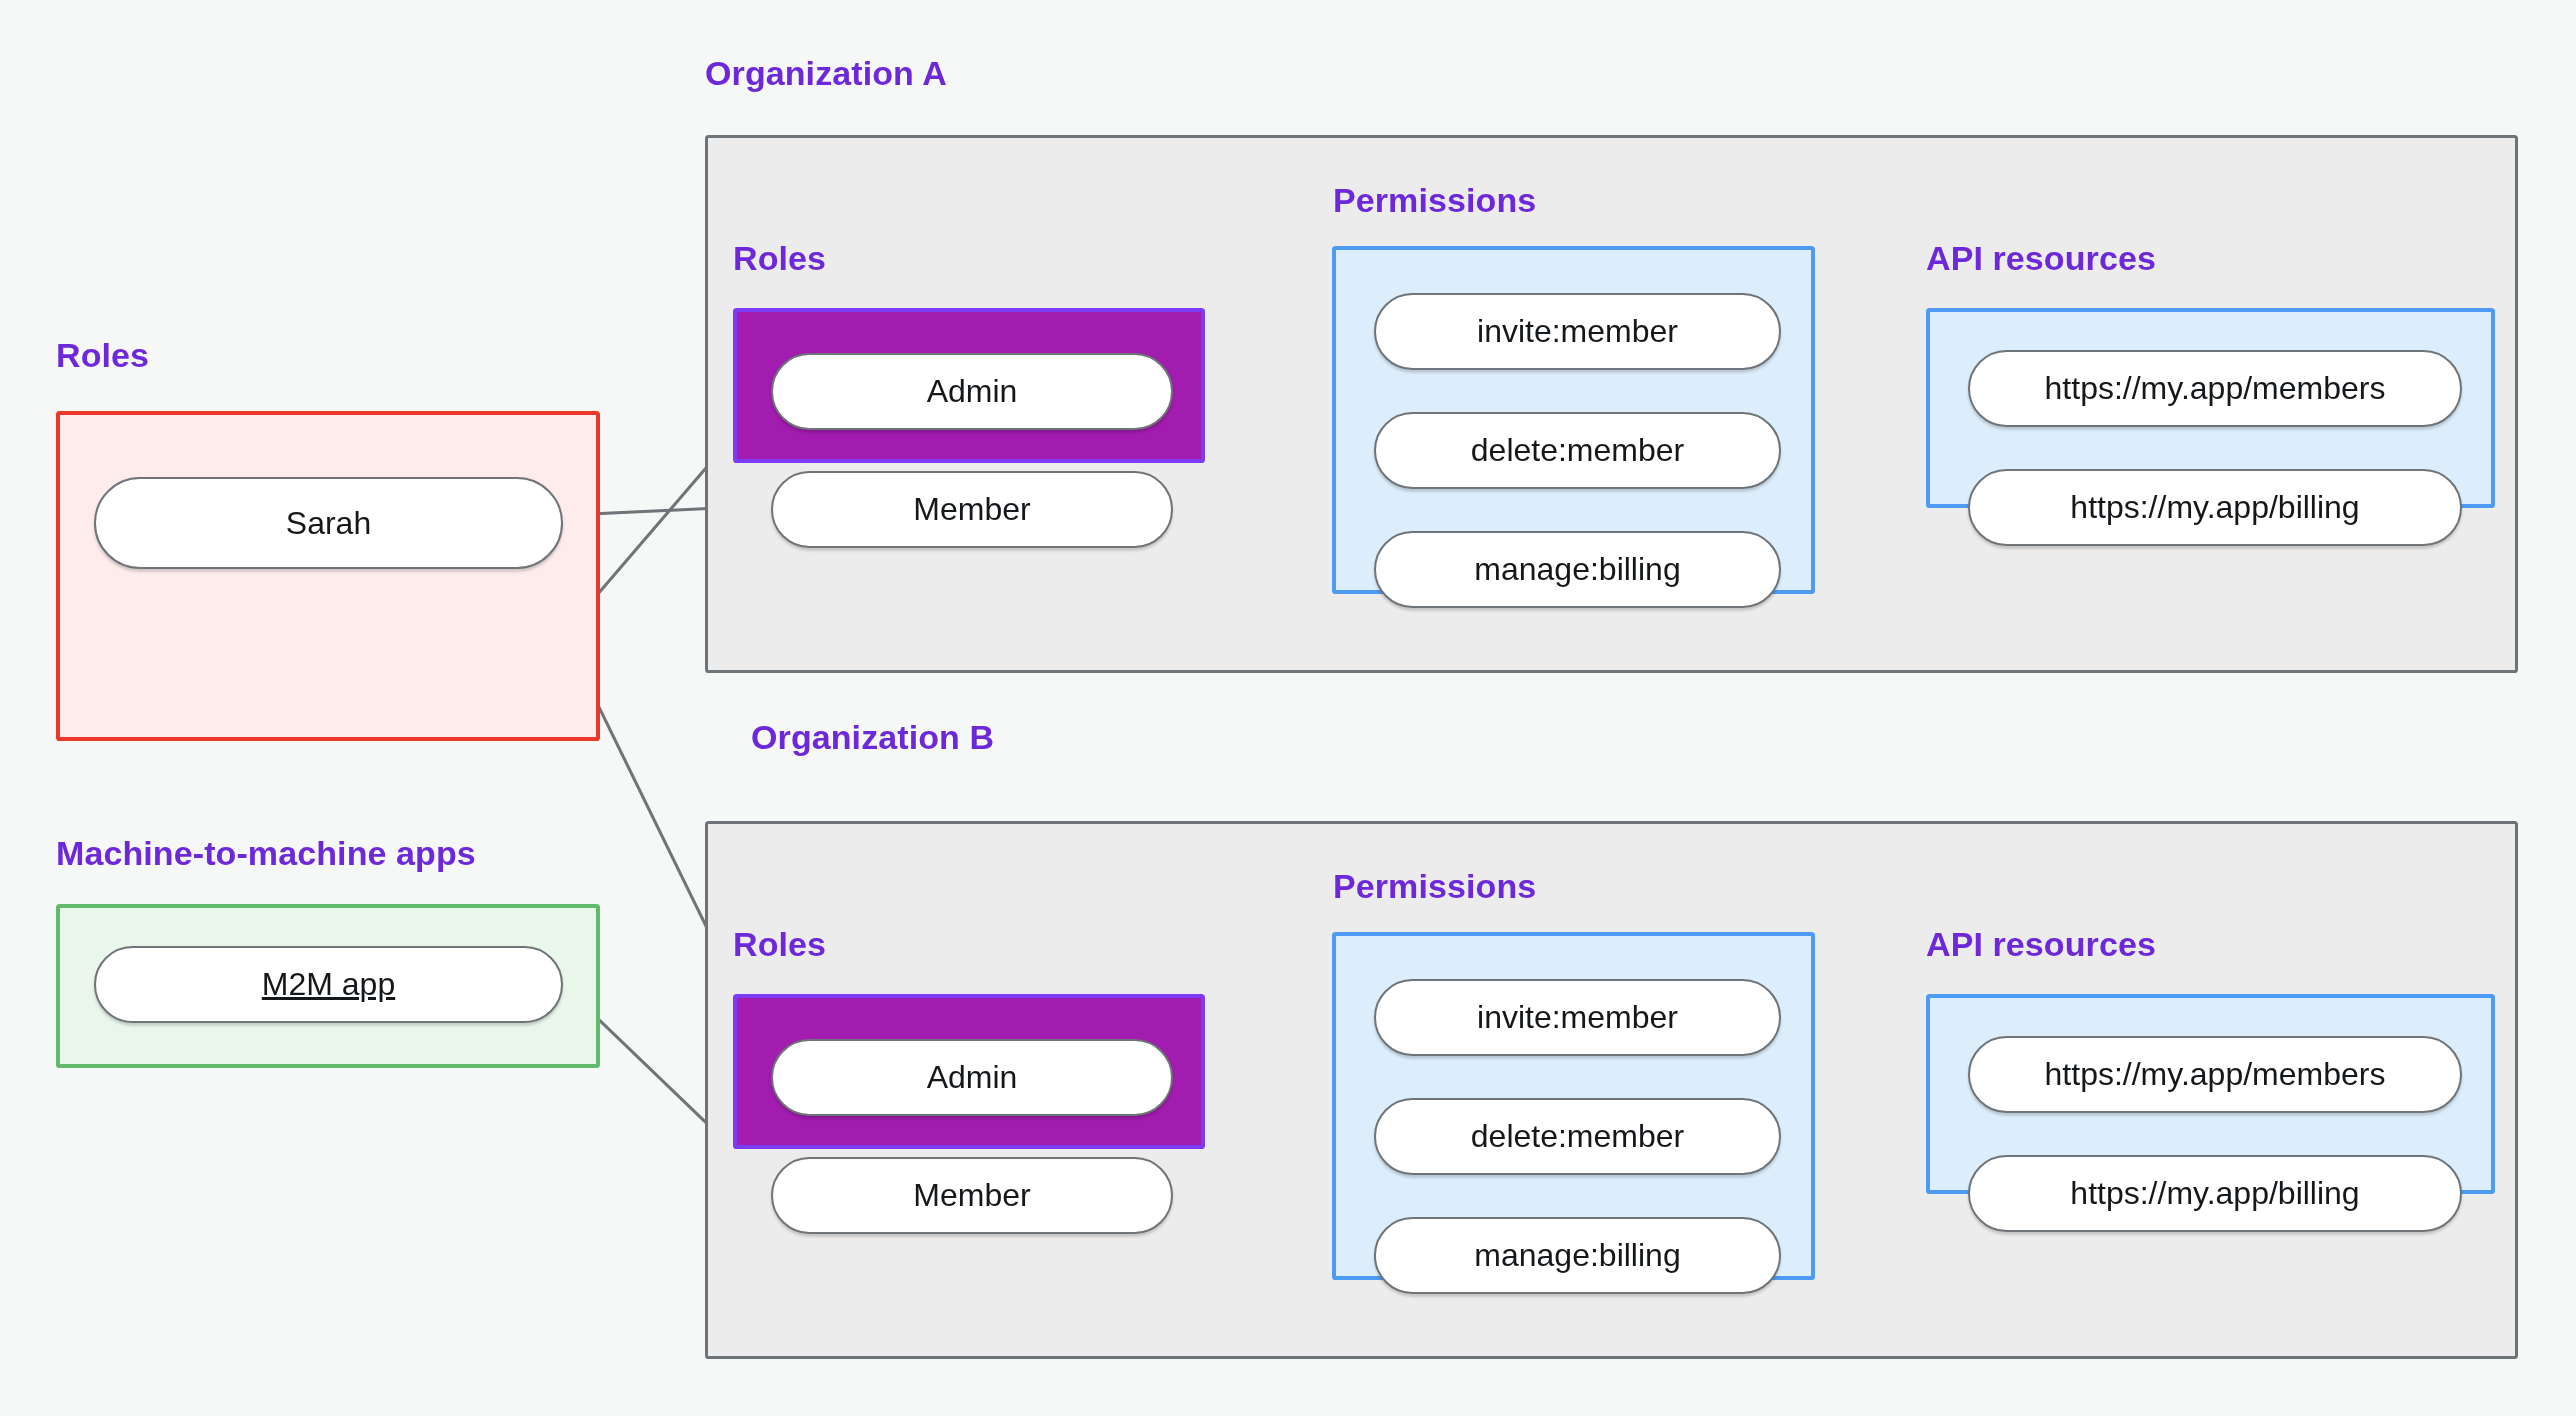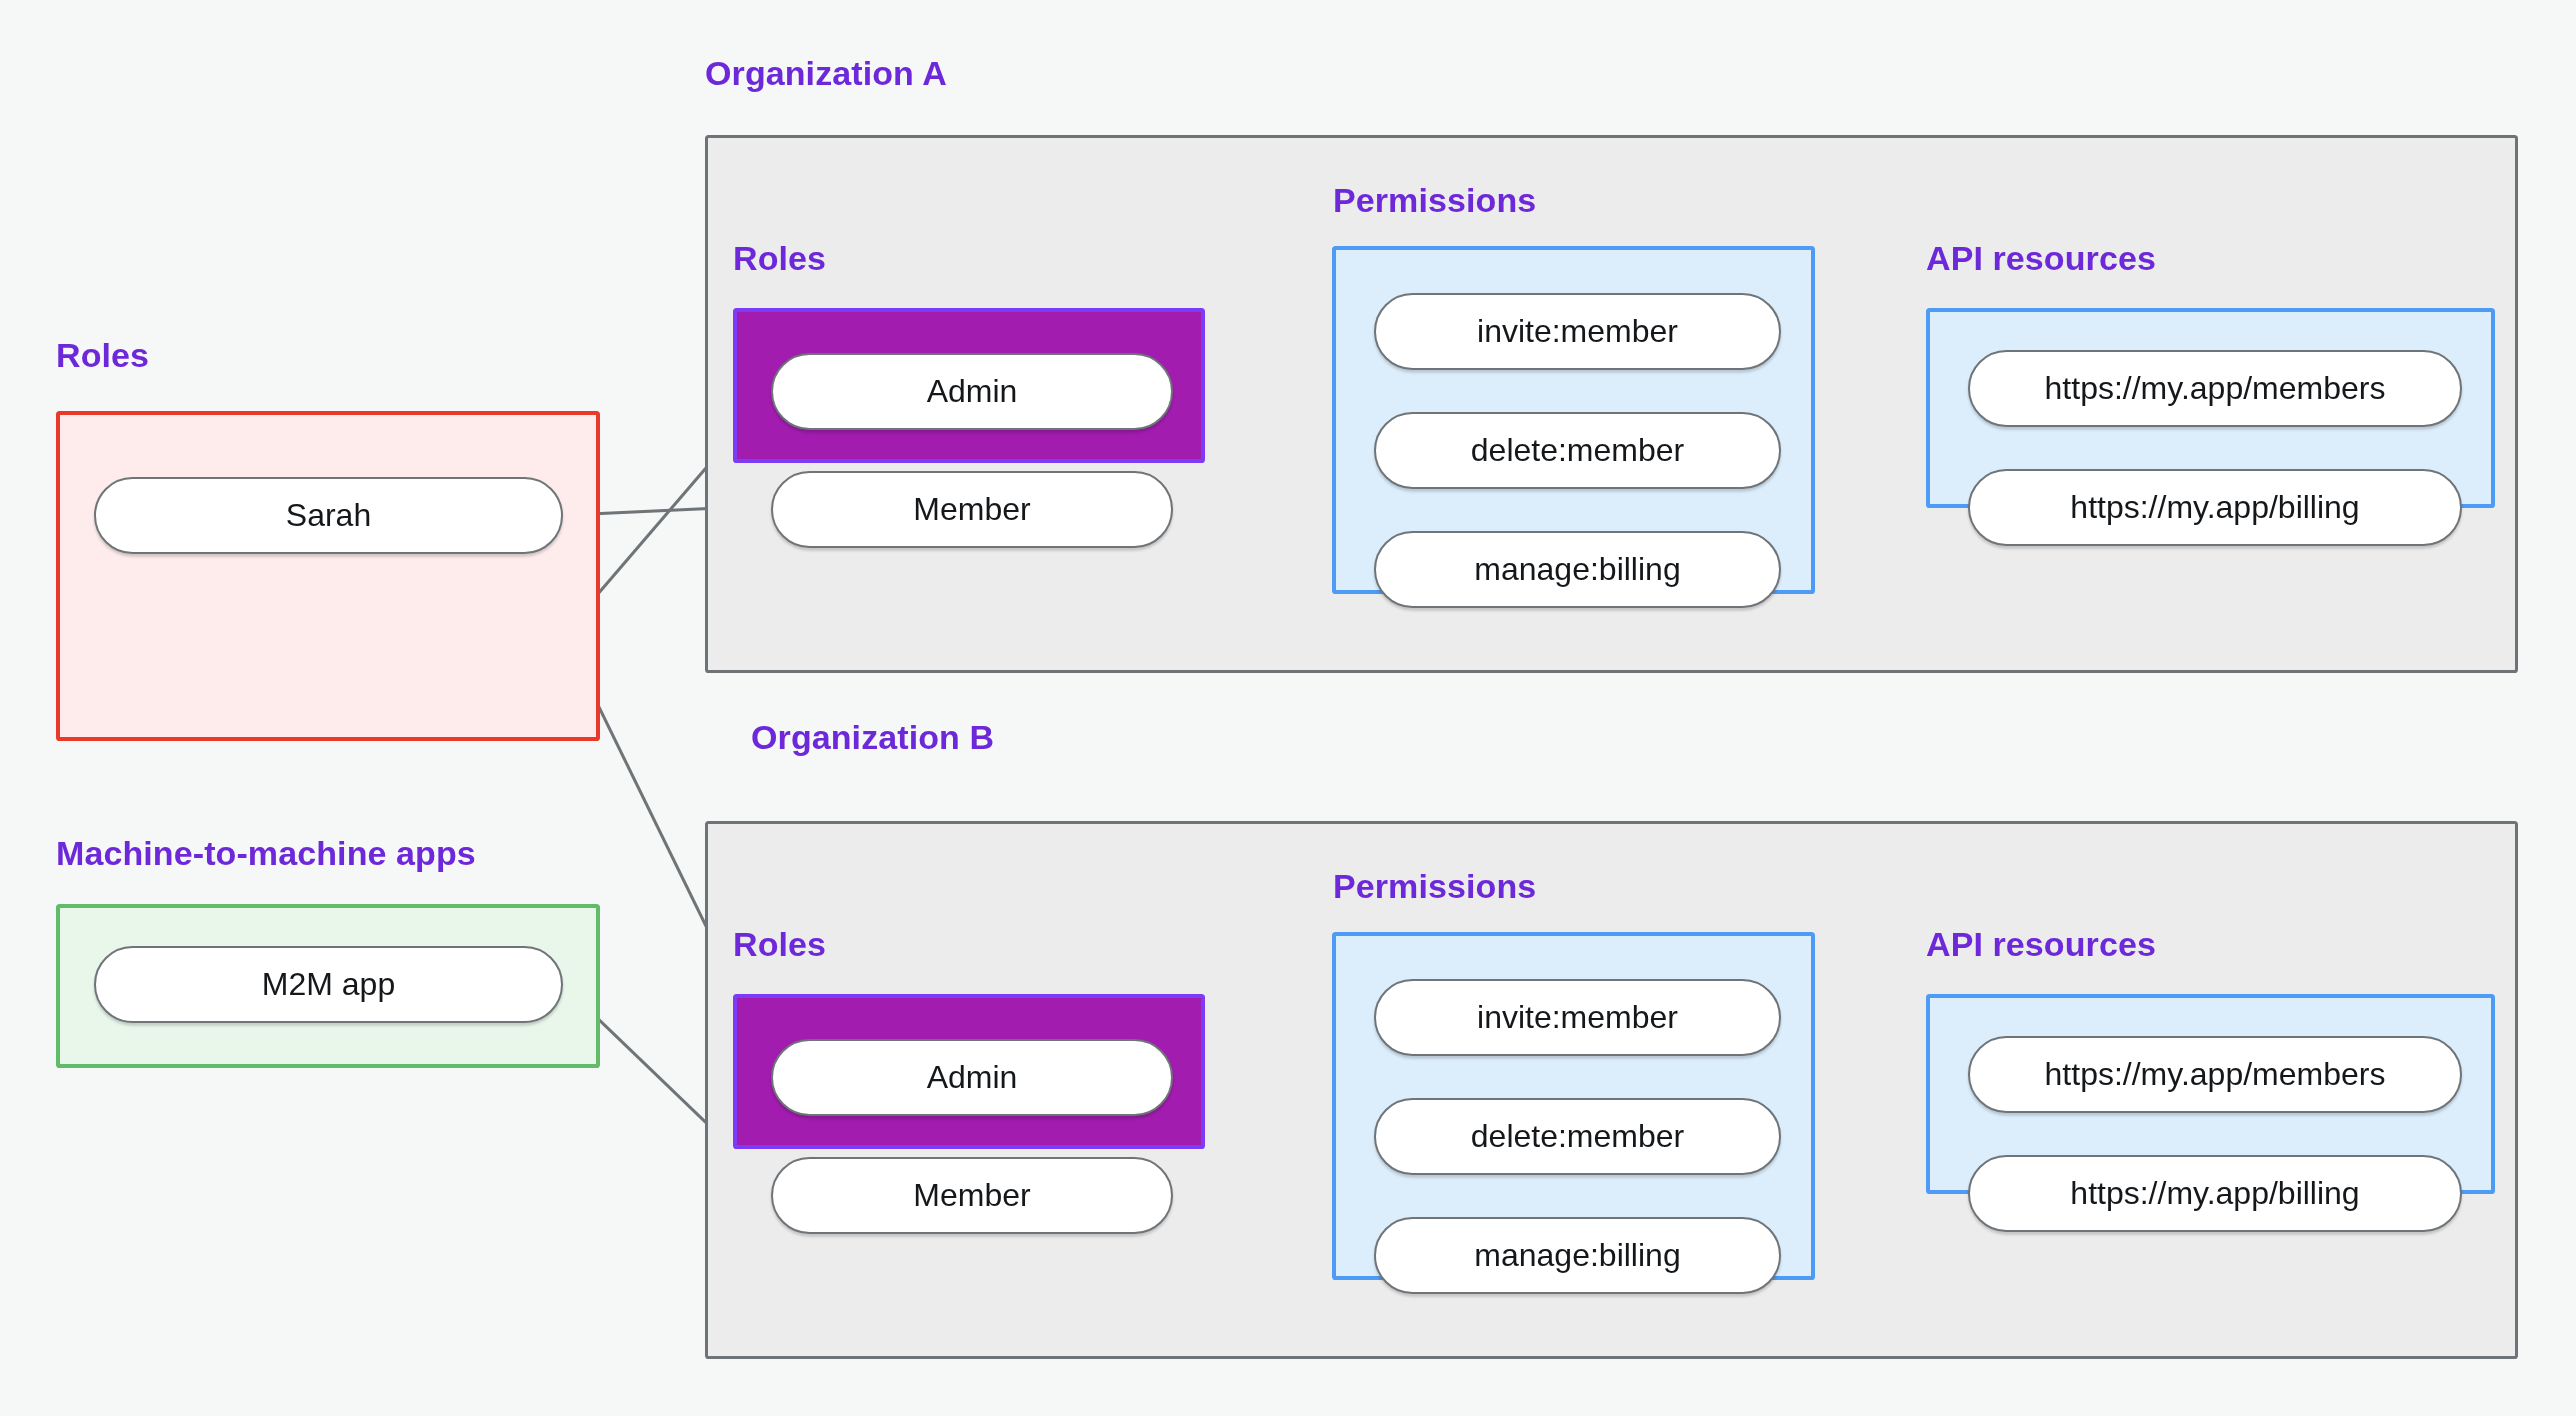--- a/index.html
+++ b/index.html
@@ -130,25 +130,25 @@
     <circle cx="2176" cy="1189" r="11"></circle>
     <circle cx="2176" cy="1322" r="11"></circle>
   </svg>
 
   <div class="caption" style="left:56px; top:338px;">Roles</div>
   <div class="caption" style="left:56px; top:836px;">Machine-to-machine apps</div>
   <div class="caption" style="left:705px; top:56px;">Organization A</div>
   <div class="caption" style="left:705px; top:720px;margin-left:46px;">Organization B</div>
 
   <div class="group group-users" style="left:56px; top:411px; width:544px; height:330px;">
-    <div class="pill" style="left:34px; top:62px; width:469px; height:77px;">Sarah</div>
+    <div class="pill" style="left:34px; top:62px; width:469px; height:92px;">Sarah</div>
   </div>
 
   <div class="group group-m2m" style="left:56px; top:904px; width:544px; height:164px;">
-    <div class="pill" style="left:34px; top:38px; width:469px; height:77px;">M2M app</div>
+    <div class="pill" style="left:34px; top:38px; width:469px; height:77px;text-decoration:underline;">M2M app</div>
   </div>
 
   <div class="group group-org" style="left:705px; top:135px; width:1813px; height:538px;">
 
     <div class="caption" style="left:25px; top:103px;">Roles</div>
     <div class="caption" style="left:625px; top:45px;">Permissions</div>
     <div class="caption" style="left:1218px; top:103px;">API resources</div>
 
     <div class="group group-roles" style="left:25px; top:170px; width:472px; height:155px;">
       <div class="pill" style="left:34px; top:41px; width:402px; height:77px;">Admin</div>

